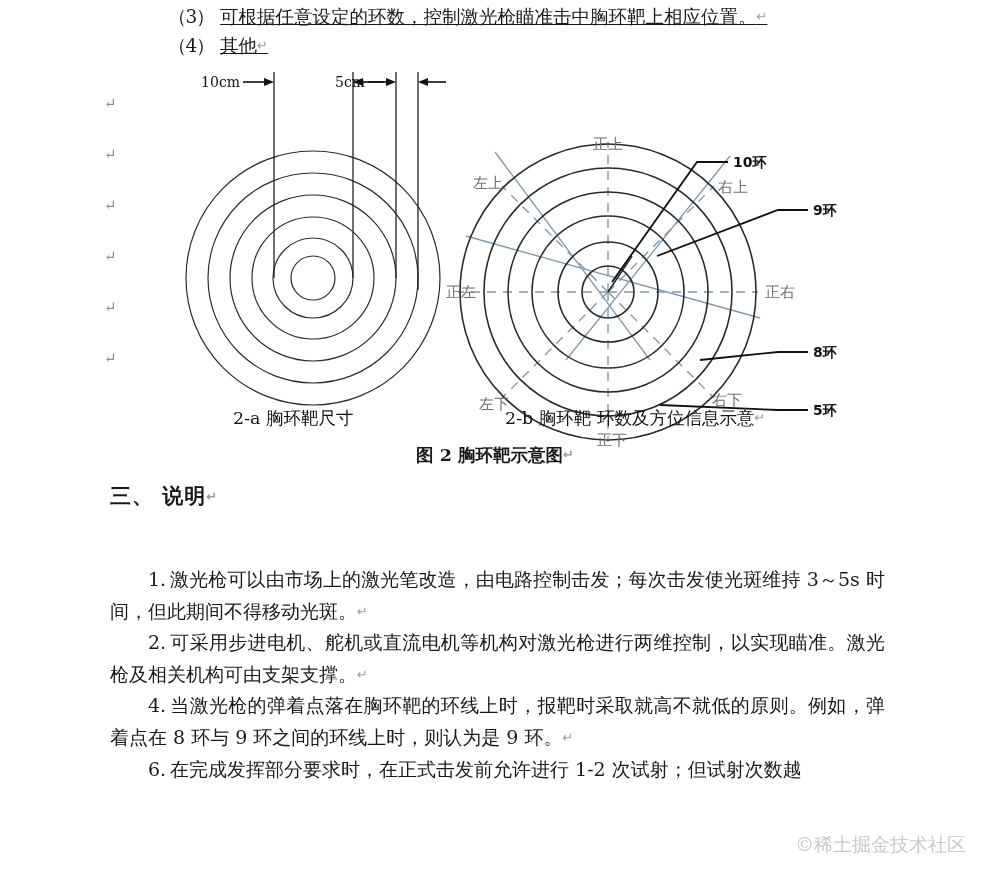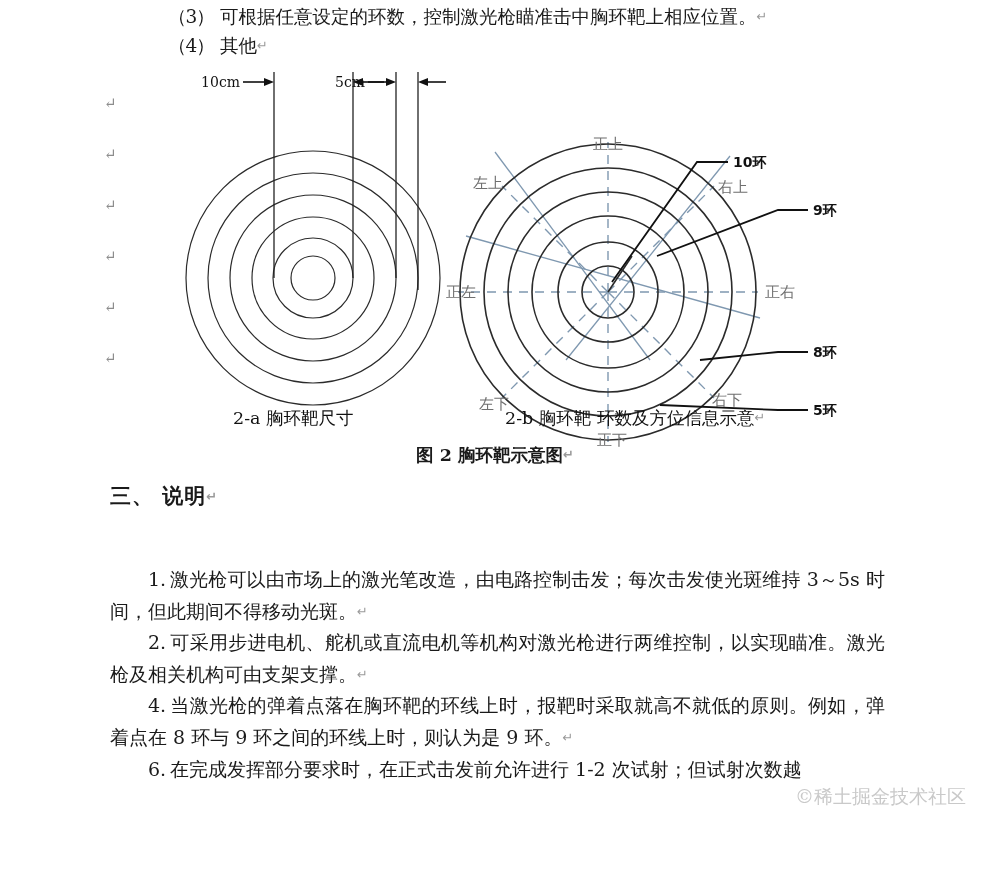--- a/index.html
+++ b/index.html
@@ -31,21 +31,21 @@
     align-items: flex-start;
     font-size: 18.5px;
     line-height: 29px;
     white-space: nowrap;
   }
   .top-num {
     width: 52px;
     flex: 0 0 52px;
     letter-spacing: -1px;
   }
-  .top-text { flex: 1 1 auto; }
+  .top-text { flex: 1 1 auto; text-decoration: underline; }
 
   
   .margin-marks {
     position: absolute;
     left: 104px;
     top: 96px;
   }
   .margin-marks .pm {
     height: 51px;
     font-size: 15px;
@@ -127,21 +127,21 @@
     width: 42px;
     text-indent: 38px;
   }
   .body-item .btext { }
   .ind { display: inline-block; width: 18px; }
 
   
   .watermark {
     position: absolute;
     left: 795px;
-    top: 784px;
+    top: 832px;
     font-size: 19px;
     color: #c9c9c9;
     white-space: nowrap;
     font-family: "DejaVu Serif", "Liberation Serif", serif;
     pointer-events: none;
   }
 </style>
 </head>
 <body>
 

